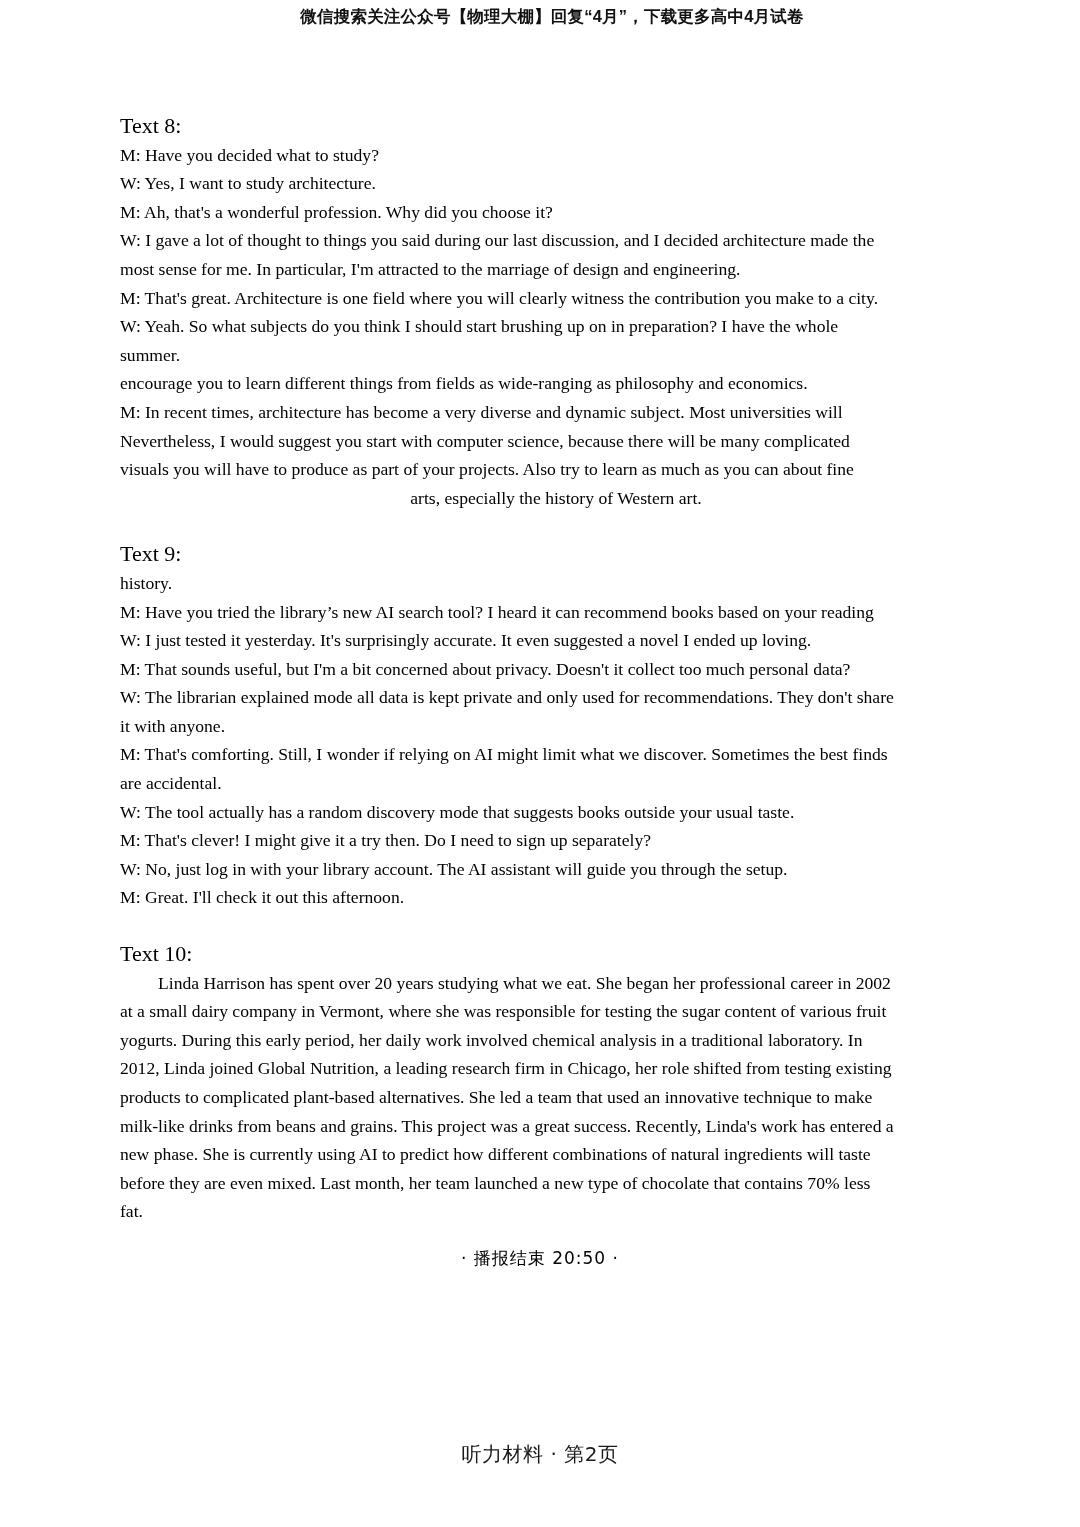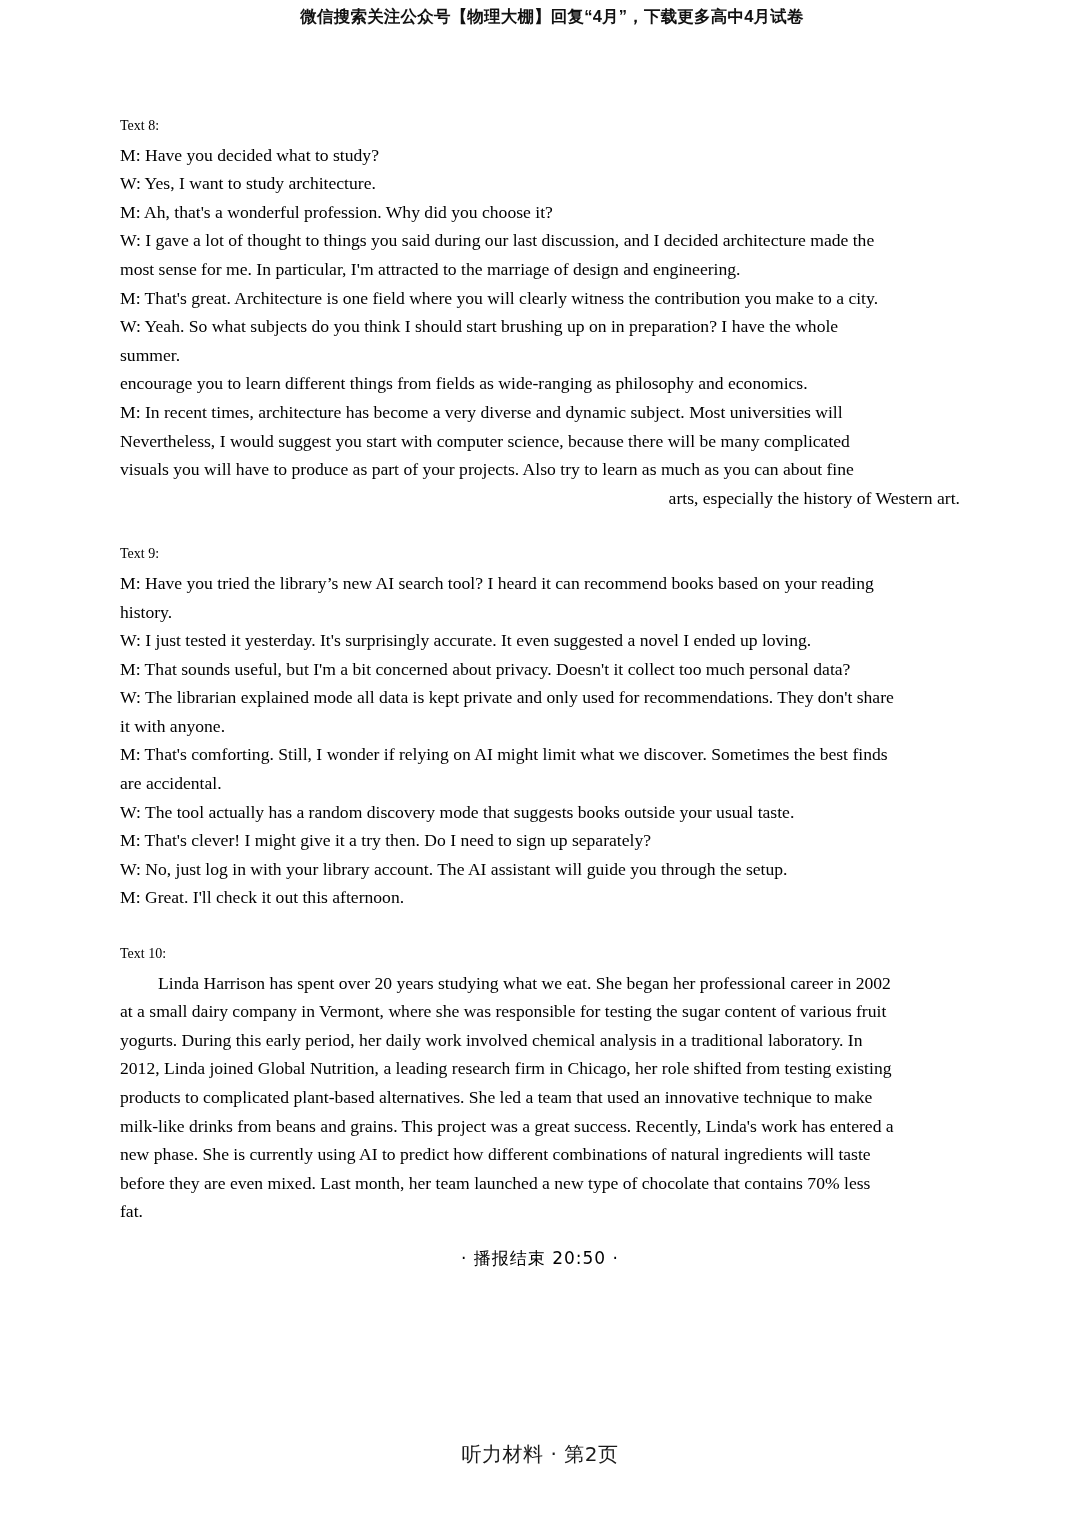--- a/index.html
+++ b/index.html
@@ -46,21 +46,21 @@
   }
 
   .script-block {
     margin-bottom: 28px;
   }
   .script-block:last-of-type {
     margin-bottom: 0;
   }
 
   .block-label {
-    font-size: 14px;
+    font-size: 22px;
     line-height: 28.6px;
     text-align: left;
   }
 
   
   .dlg {
     font-size: 17.6px;
     line-height: 28.6px;
     text-align: justify;
     text-justify: inter-word;
@@ -124,26 +124,26 @@
         <div class="dlg" style="text-align: left;">M: Ah, that's a wonderful profession. Why did you choose it?</div>
         <div class="dlg">W: I gave a lot of thought to things you said during our last discussion, and I decided architecture made the</div>
         <div class="dlg" style="text-align: left;">most sense for me. In particular, I'm attracted to the marriage of design and engineering.</div>
         <div class="dlg" style="text-align: left;">M: That's great. Architecture is one field where you will clearly witness the contribution you make to a city.</div>
         <div class="dlg">W: Yeah. So what subjects do you think I should start brushing up on in preparation? I have the whole</div>
         <div class="dlg flush-wrap" style="text-align: left;">summer.</div>
         <div class="dlg">encourage you to learn different things from fields as wide-ranging as philosophy and economics.</div>
         <div class="dlg">M: In recent times, architecture has become a very diverse and dynamic subject. Most universities will</div>
         <div class="dlg">Nevertheless, I would suggest you start with computer science, because there will be many complicated</div>
         <div class="dlg">visuals you will have to produce as part of your projects. Also try to learn as much as you can about fine</div>
-        <div class="dlg" style="text-align: right; margin-left: 32px;">arts, especially the history of Western art.</div>
+        <div class="dlg" style="text-align: center; margin-left: 32px;">arts, especially the history of Western art.</div>
       </div>
       <div class="script-block">
         <div class="block-label">Text 9:</div>
+        <div class="dlg" style="text-align: left;">history.</div>
         <div class="dlg">M: Have you tried the library’s new AI search tool? I heard it can recommend books based on your reading</div>
-        <div class="dlg" style="text-align: left;">history.</div>
         <div class="dlg" style="text-align: left;">W: I just tested it yesterday. It's surprisingly accurate. It even suggested a novel I ended up loving.</div>
         <div class="dlg" style="text-align: left;">M: That sounds useful, but I'm a bit concerned about privacy. Doesn't it collect too much personal data?</div>
         <div class="dlg">W: The librarian explained mode all data is kept private and only used for recommendations. They don't share</div>
         <div class="dlg flush-wrap" style="text-align: left;">it   with anyone.</div>
         <div class="dlg">M: That's comforting. Still, I wonder if relying on AI might limit what we discover. Sometimes the best finds</div>
         <div class="dlg" style="text-align: left;">are accidental.</div>
         <div class="dlg" style="text-align: left;">W: The tool actually has a random discovery mode that suggests books outside your usual taste.</div>
         <div class="dlg" style="text-align: left;">M: That's clever! I might give it a try then. Do I need to sign up separately?</div>
         <div class="dlg" style="text-align: left;">W: No, just log in with your library account. The AI assistant will guide you through the setup.</div>
         <div class="dlg" style="text-align: left;">M: Great. I'll check it out this afternoon.</div>

